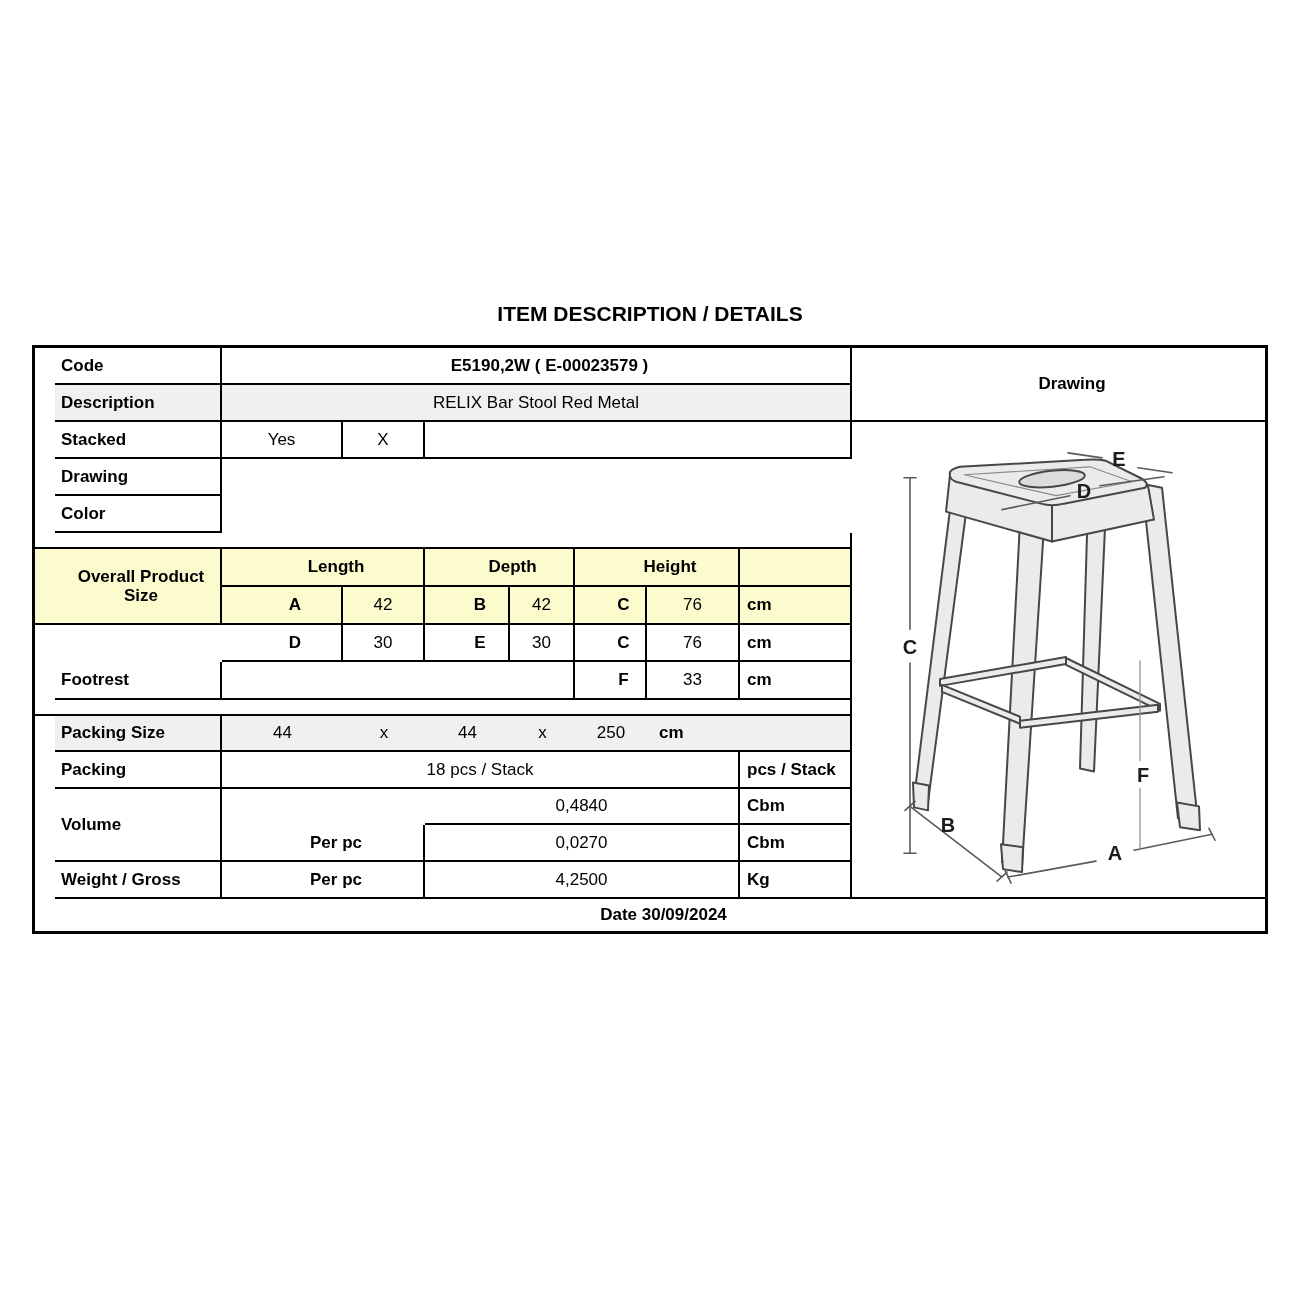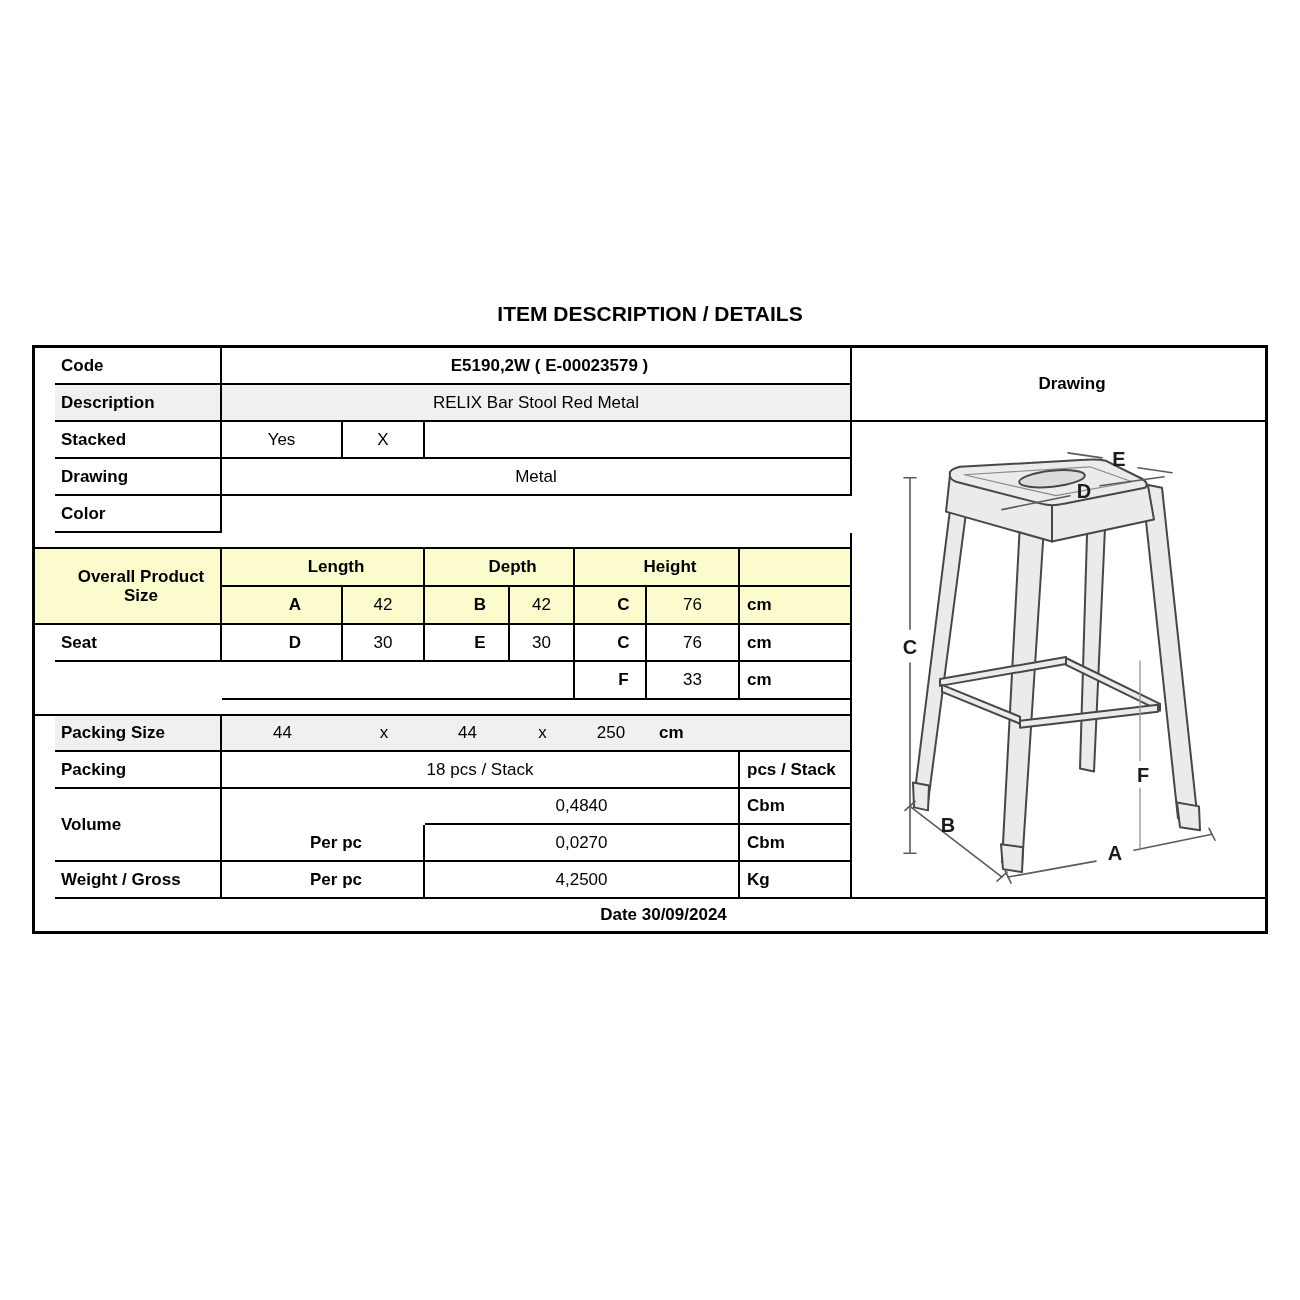--- a/index.html
+++ b/index.html
@@ -115,21 +115,20 @@
         <text class="dim-text" x="58" y="233" text-anchor="middle">C</text>
         <text class="dim-text" x="267" y="44" text-anchor="middle">E</text>
         <text class="dim-text" x="232" y="76" text-anchor="middle">D</text>
         <text class="dim-text" x="291" y="362" text-anchor="middle">F</text>
         <text class="dim-text" x="263" y="440" text-anchor="middle">A</text>
         <text class="dim-text" x="96" y="412" text-anchor="middle">B</text>
       </svg>
     </div>
 
     <div class="cell lab" style="grid-area:4/1/5/2">Drawing</div>
-    <div class="cell" style="grid-area:4/2/5/9">Metal</div>
 
     <div class="cell lab" style="grid-area:5/1/6/2">Color</div>
 
     <div class="cell" style="grid-area:6/1/7/9"></div>
 
     <div class="cell bg-y b two-line" style="grid-area:7/1/9/2">
       <div>Overall Product</div>
       <div>Size</div>
     </div>
     <div class="cell bg-y b" style="grid-area:7/2/8/4">Length</div>
@@ -138,29 +137,29 @@
     <div class="cell bg-y" style="grid-area:7/8/8/9"></div>
 
     <div class="cell bg-y b" style="grid-area:8/2/9/3">A</div>
     <div class="cell bg-y" style="grid-area:8/3/9/4">42</div>
     <div class="cell bg-y b" style="grid-area:8/4/9/5">B</div>
     <div class="cell bg-y" style="grid-area:8/5/9/6">42</div>
     <div class="cell bg-y b" style="grid-area:8/6/9/7">C</div>
     <div class="cell bg-y" style="grid-area:8/7/9/8">76</div>
     <div class="cell bg-y unit" style="grid-area:8/8/9/9">cm</div>
 
-    <div class="cell lab" style="grid-area:9/1/10/2">Seat</div>
     <div class="cell b" style="grid-area:9/2/10/3">D</div>
     <div class="cell" style="grid-area:9/3/10/4">30</div>
     <div class="cell b" style="grid-area:9/4/10/5">E</div>
     <div class="cell" style="grid-area:9/5/10/6">30</div>
     <div class="cell b" style="grid-area:9/6/10/7">C</div>
     <div class="cell" style="grid-area:9/7/10/8">76</div>
     <div class="cell unit" style="grid-area:9/8/10/9">cm</div>
 
+    <div class="cell lab" style="grid-area:10/1/11/2">Footrest</div>
     <div class="cell" style="grid-area:10/2/11/6"></div>
     <div class="cell b" style="grid-area:10/6/11/7">F</div>
     <div class="cell" style="grid-area:10/7/11/8">33</div>
     <div class="cell unit" style="grid-area:10/8/11/9">cm</div>
 
     <div class="cell" style="grid-area:11/1/12/9"></div>
 
     <div class="cell lab bg-g" style="grid-area:12/1/13/2">Packing Size</div>
     <div class="cell bg-g" style="grid-area:12/2/13/9; justify-content:flex-start">
       <span class="ps-seg" style="width:121px">44</span>

